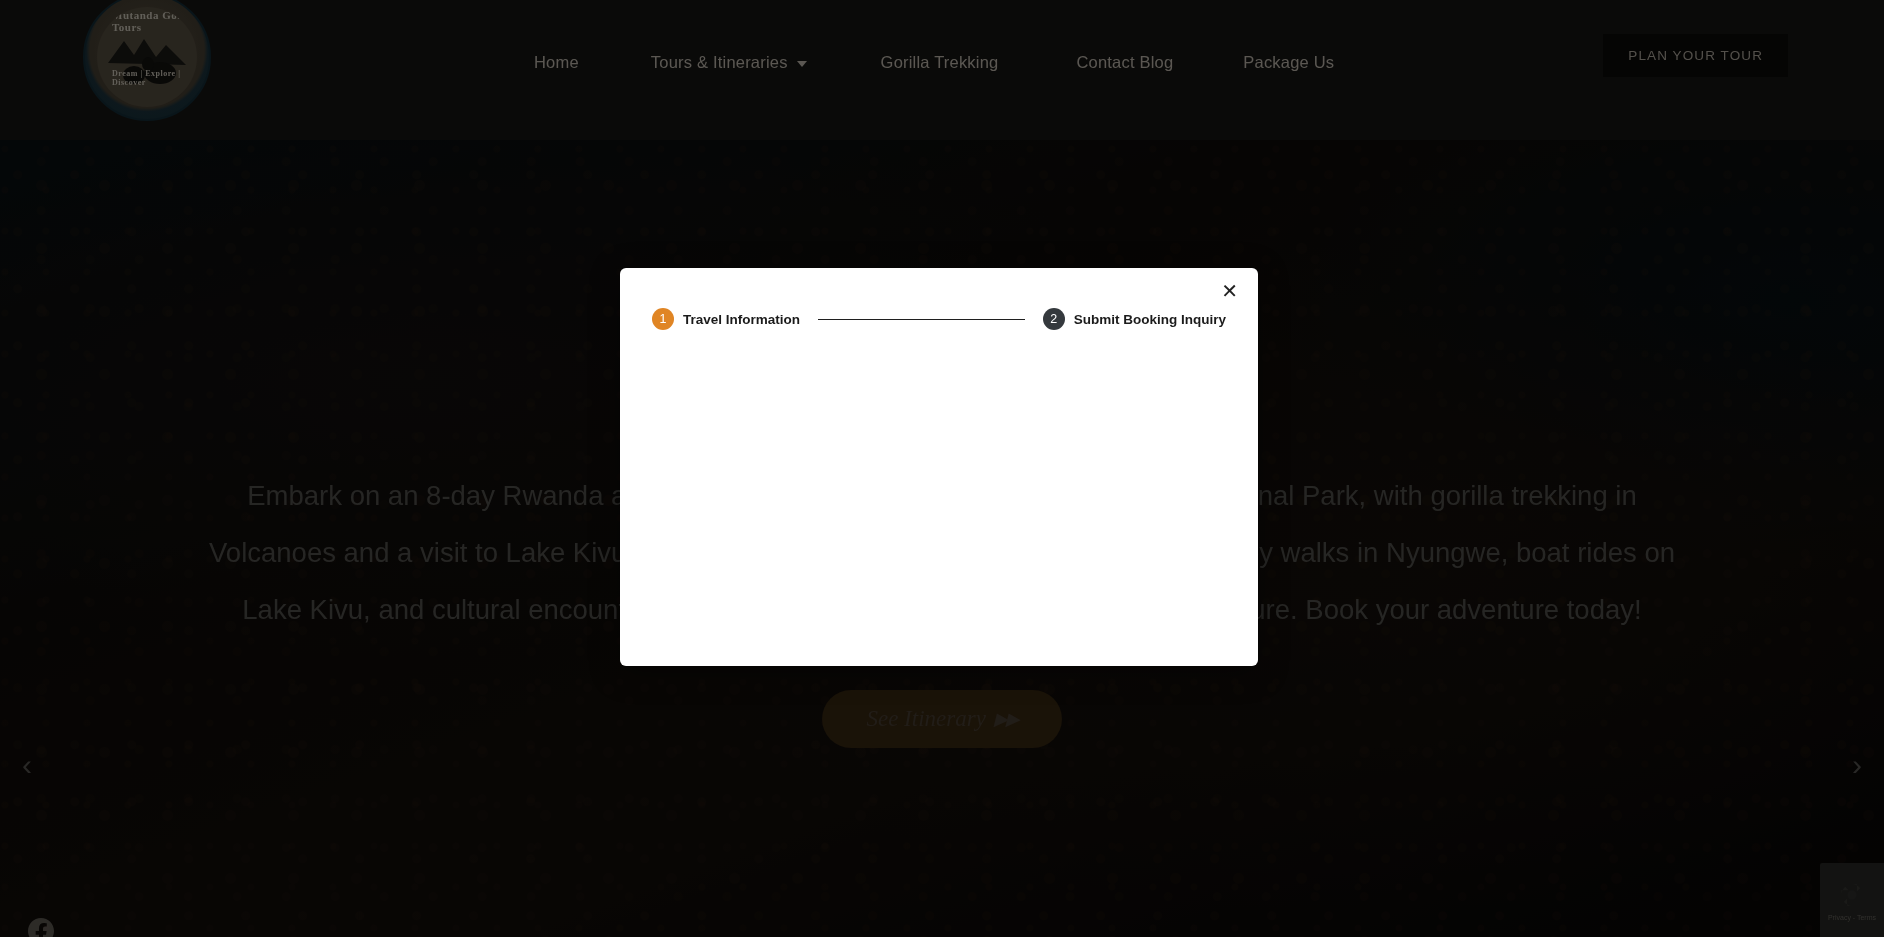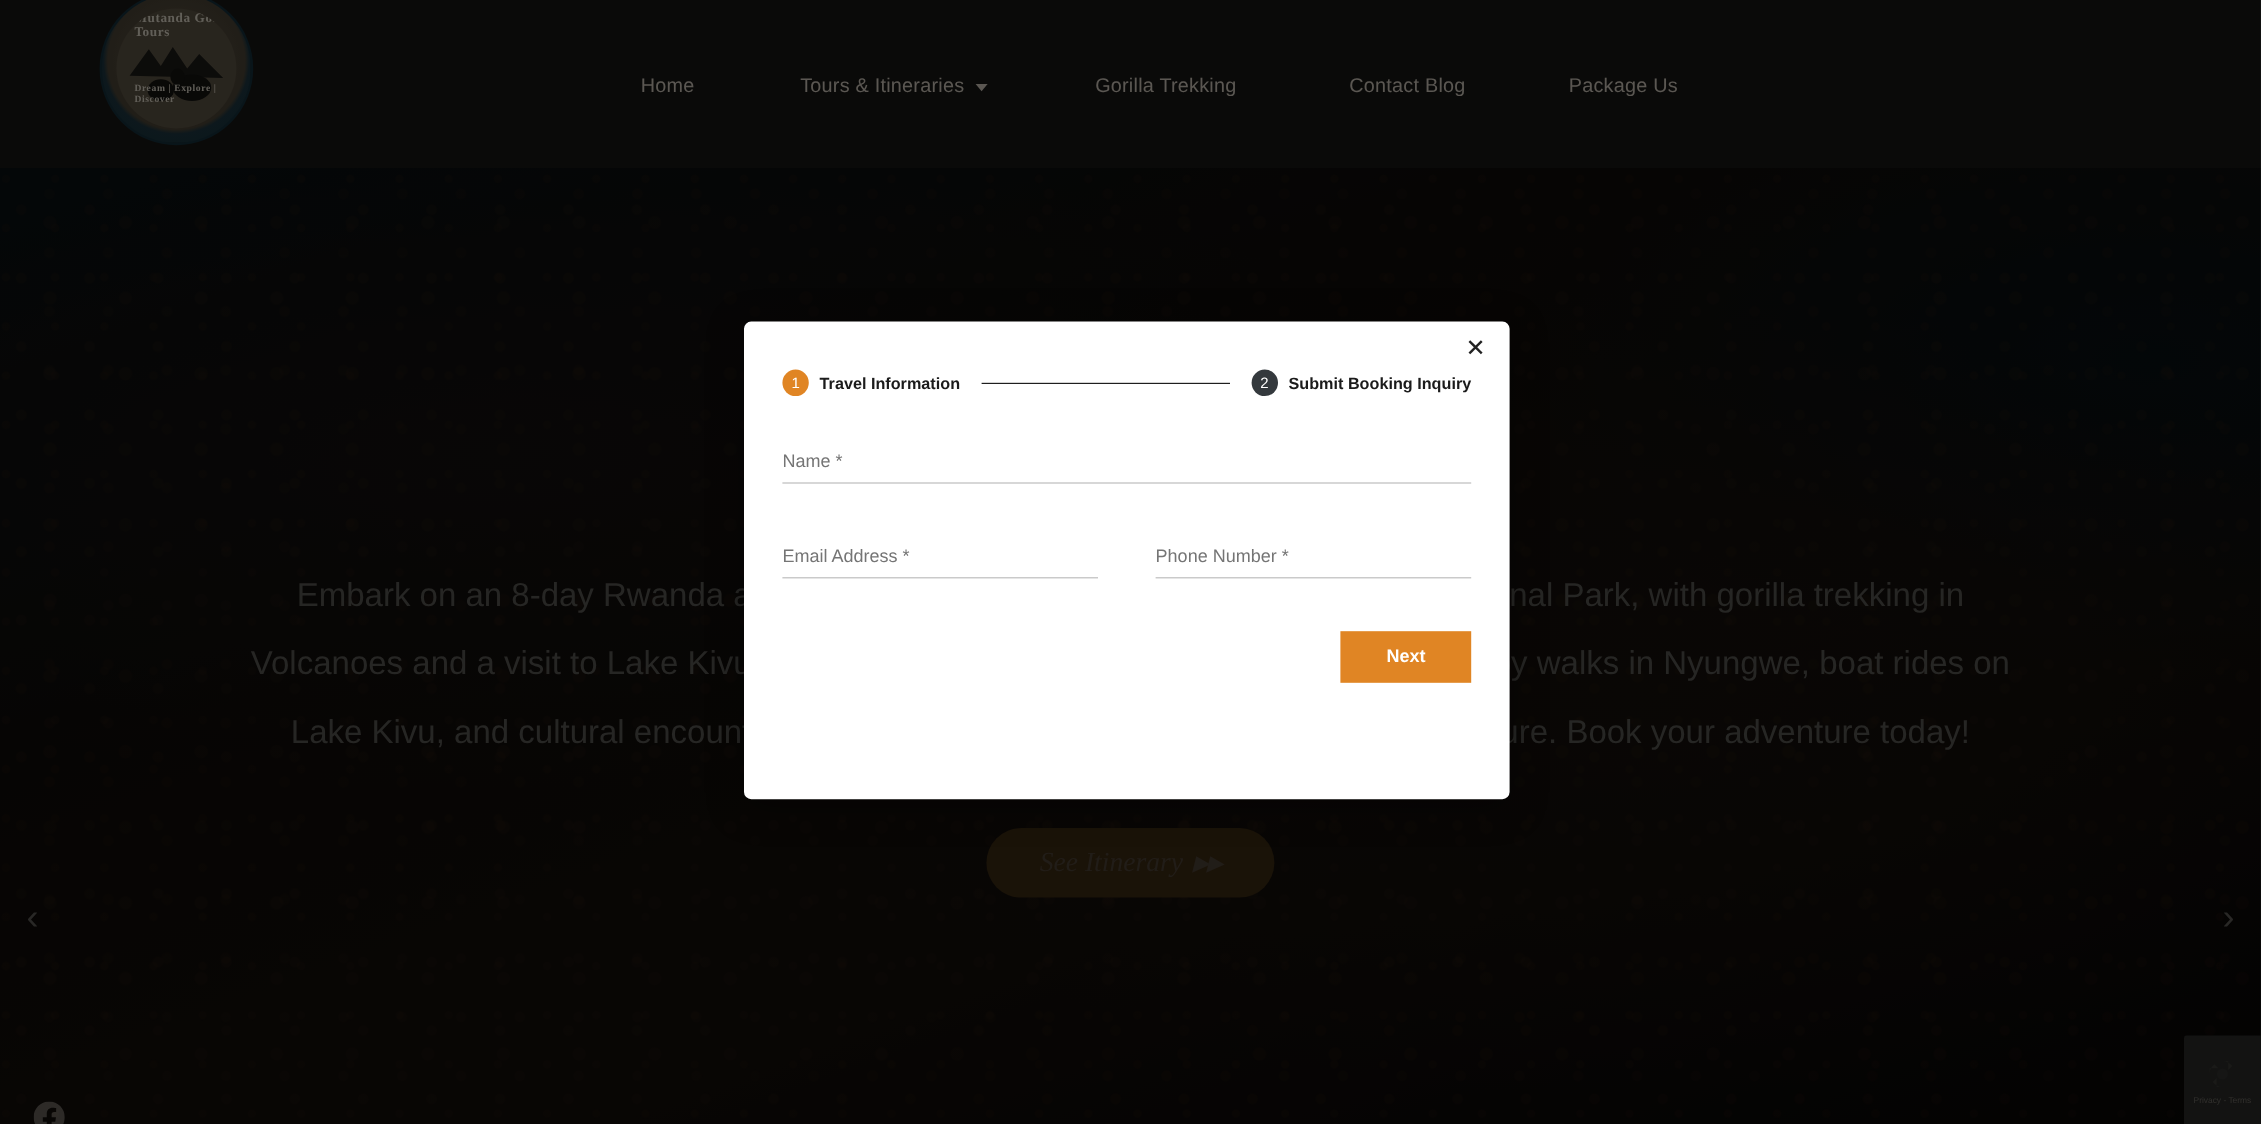--- a/index.html
+++ b/index.html
@@ -39,22 +39,22 @@
     font-weight: bold; letter-spacing: .5px; margin-left: 15px;
   }
   .logo-text-top { top: 2px; font-size: 11px; }
   .logo-text-bot { bottom: 20px; font-size: 8px; }
   .logo-emblem {
     position: absolute; left: 50%; top: 50%; transform: translate(-50%,-46%);
     width: 86px; height: 52px;
   }
 
   .nav {
-    position: absolute; left: 520px; top: 54px;
-    display: flex; align-items: center; gap: 16px;
+    position: absolute; left: 520px; top: 44px;
+    display: flex; align-items: center; gap: 0px;
     z-index: 2;
     justify-content: center;
   }
   .nav-item {
     color: #c9c2b7; font-size: 16.5px; letter-spacing: .2px;
     padding: 9px 14px; cursor: pointer; white-space: nowrap;
   }
   .nav-item.focus { outline: 1px dotted #8d8madd; outline-color: #9a938a; }
   .nav-gap-1 { margin-left: 44px; }
   .nav-gap-2 { margin-left: 46px; }
@@ -259,51 +259,36 @@
         <span>Gorilla Trekking</span>
       </div>
       <div class="nav-item nav-gap-3">
         <span>Contact Blog</span>
       </div>
       <div class="nav-item nav-gap-4">
         <span>Package Us</span>
       </div>
     </div>
 
+    <button class="plan-btn">PLAN YOUR TOUR</button>
   </div>
 
   <div class="overlay"></div>
 
   <div class="modal">
     <div class="modal-close">✕</div>
 
     <div class="stepper">
       <div class="step">
         <div class="step-circle active">1</div>
         <div class="step-label">Travel Information</div>
       </div>
       <div class="step-line"></div>
       <div class="step">
         <div class="step-circle inactive">2</div>
         <div class="step-label">Submit Booking Inquiry</div>
       </div>
     </div>
 
 
-    <div class="form">
-      <div class="field">
-        <input placeholder="Name *" style="">
-      </div>
-      <div class="field-row">
-        <div class="field">
-          <input placeholder="Email Address *" style="">
-        </div>
-        <div class="field">
-          <input placeholder="Phone Number *" style="">
-        </div>
-      </div>
-      <div class="modal-actions">
-        <button class="next-btn">Next</button>
-      </div>
-    </div>
   </div>
 
 </div>
 
 </body></html>

